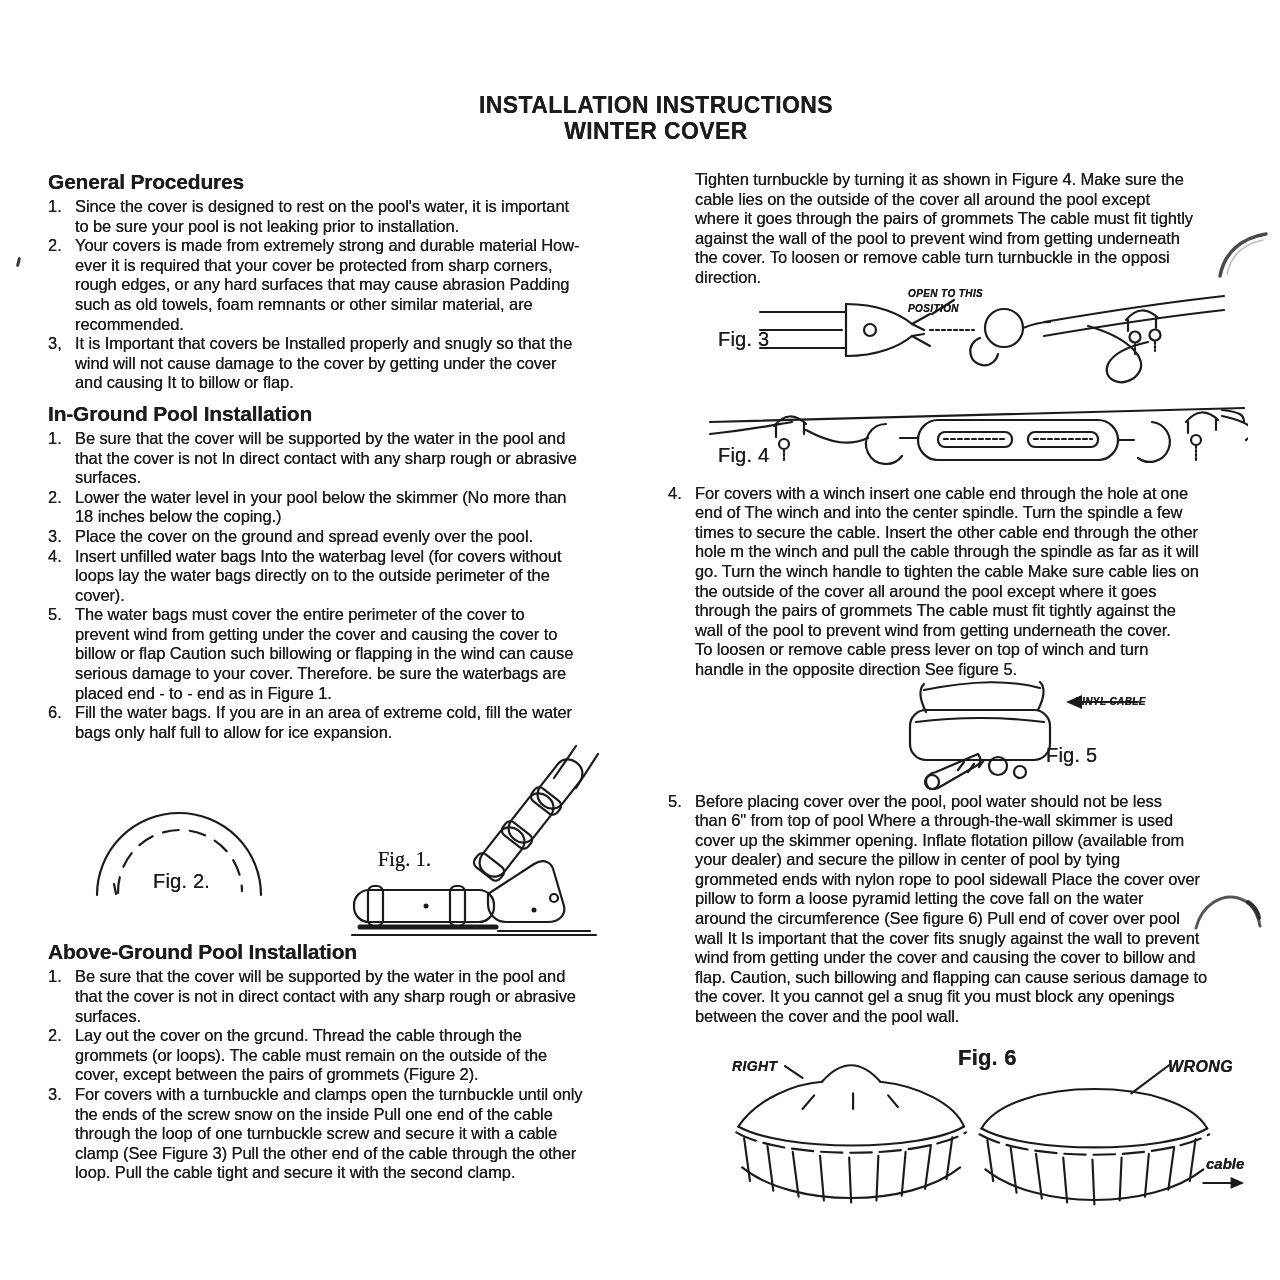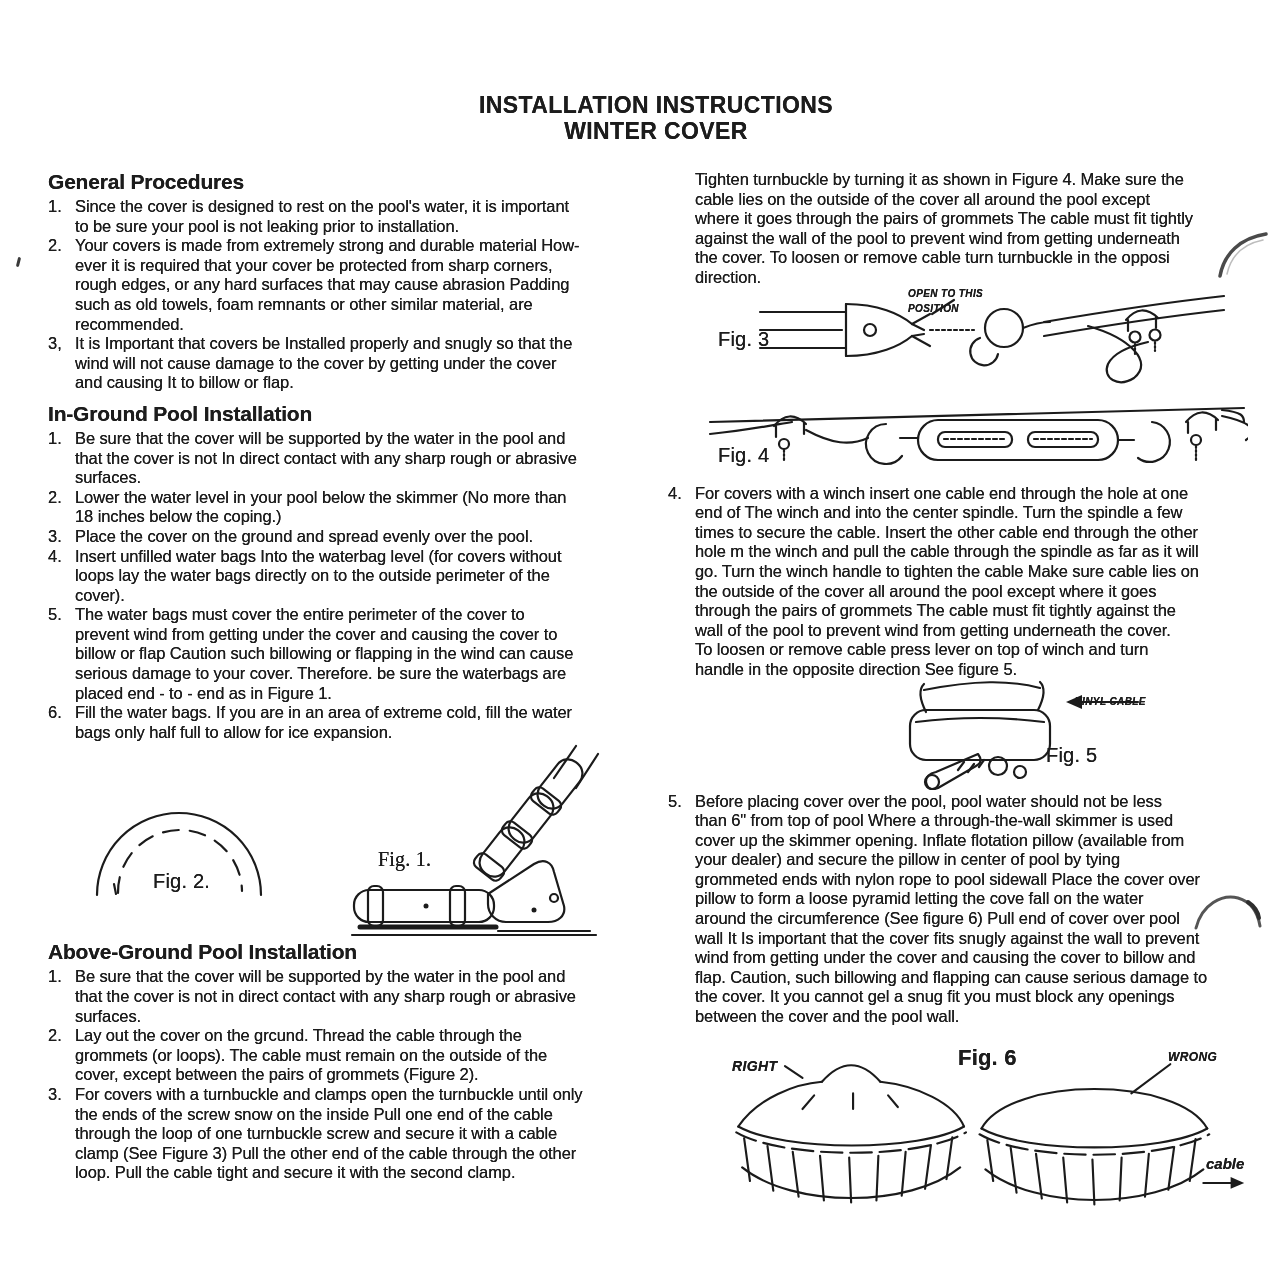--- a/index.html
+++ b/index.html
@@ -326,21 +326,21 @@
       <path d="M312 100 C360 128 500 128 548 100" stroke-dasharray="22 8"></path>
       <path d="M320 106 L326 148 M344 114 L350 160 M370 120 L376 166 M398 124 L402 170 M428 126 L430 172 M458 124 L456 168 M486 120 L482 164 M512 113 L506 157 M534 105 L528 148"></path>
       <path d="M318 136 C370 178 490 178 542 136"></path>
       <path d="M508 28 L468 58" stroke-width="1.8"></path>
 
       <path d="M542 150 H572" stroke-width="2.5"></path>
       <polygon class="fill" points="584,150 570,144 570,156"></polygon>
     </svg>
     <span class="ann" style="left:64px;top:22px;font-size:14px;">RIGHT</span>
     <span class="figlabel big" style="left:290px;top:8px;">Fig. 6</span>
-    <span class="ann" style="left:500px;top:13px;font-size:12px;">WRONG</span>
+    <span class="ann" style="left:500px;top:22px;font-size:16px;">WRONG</span>
     <span class="overnote" style="left:538px;top:118px;">cable</span>
   </div>
 </div>
 
 <svg class="curl" style="left:1218px;top:222px;" width="62" height="58" viewBox="0 0 62 58">
   <path d="M0 56 C2 34 18 14 46 10 L62 24 L62 58 Z" fill="#ffffff" stroke="none"></path>
   <path d="M2 54 C6 32 22 16 48 12" fill="none" stroke="#4a4a4a" stroke-width="3.5" stroke-linecap="round"></path>
   <path d="M9 52 C13 34 25 22 45 18" fill="none" stroke="#bdbdbd" stroke-width="1.5" stroke-linecap="round"></path>
 </svg>
 <svg class="curl" style="left:1192px;top:880px;" width="72" height="52" viewBox="0 0 72 52">

